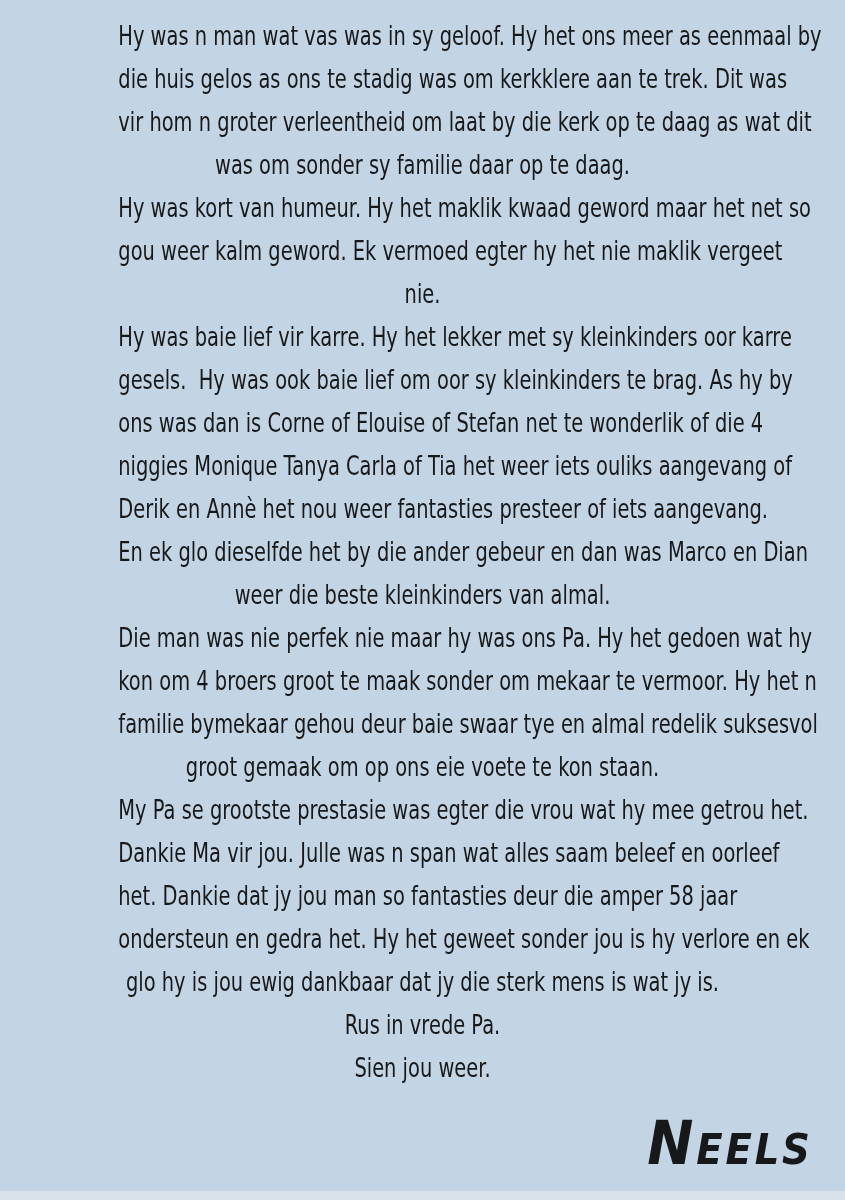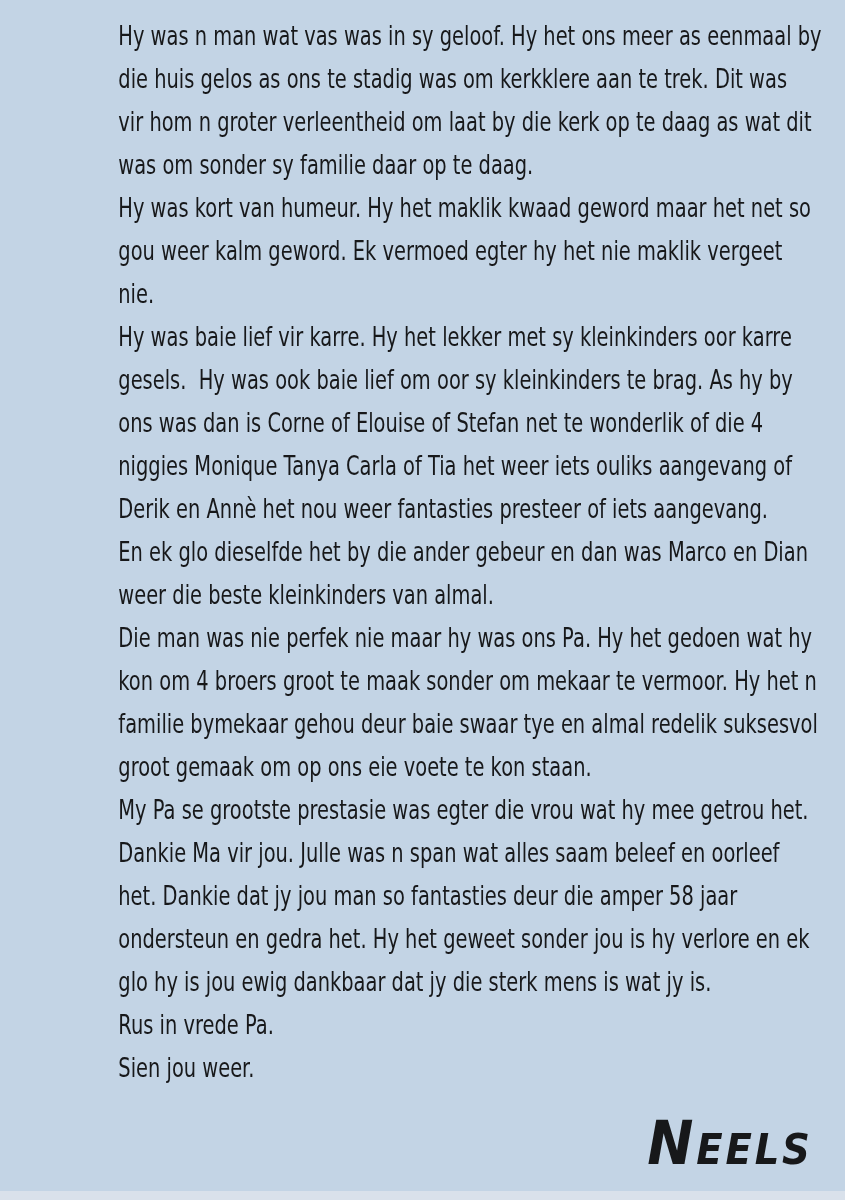--- a/index.html
+++ b/index.html
@@ -17,20 +17,21 @@
     width: 845px;
     height: 1200px;
     background: var(--bg, #c3d4e5);
     overflow: hidden;
   }
   .text-block {
     position: absolute;
     top: 14px;
     left: 0;
     width: 845px;
+    text-align: center;
     color: var(--ink, #17181a);
   }
   .line {
     font-size: 27px;
     line-height: 43px;
     white-space: pre;
     transform: scaleX(0.72);
     transform-origin: 50% 50%;
     letter-spacing: 0px;
   }

